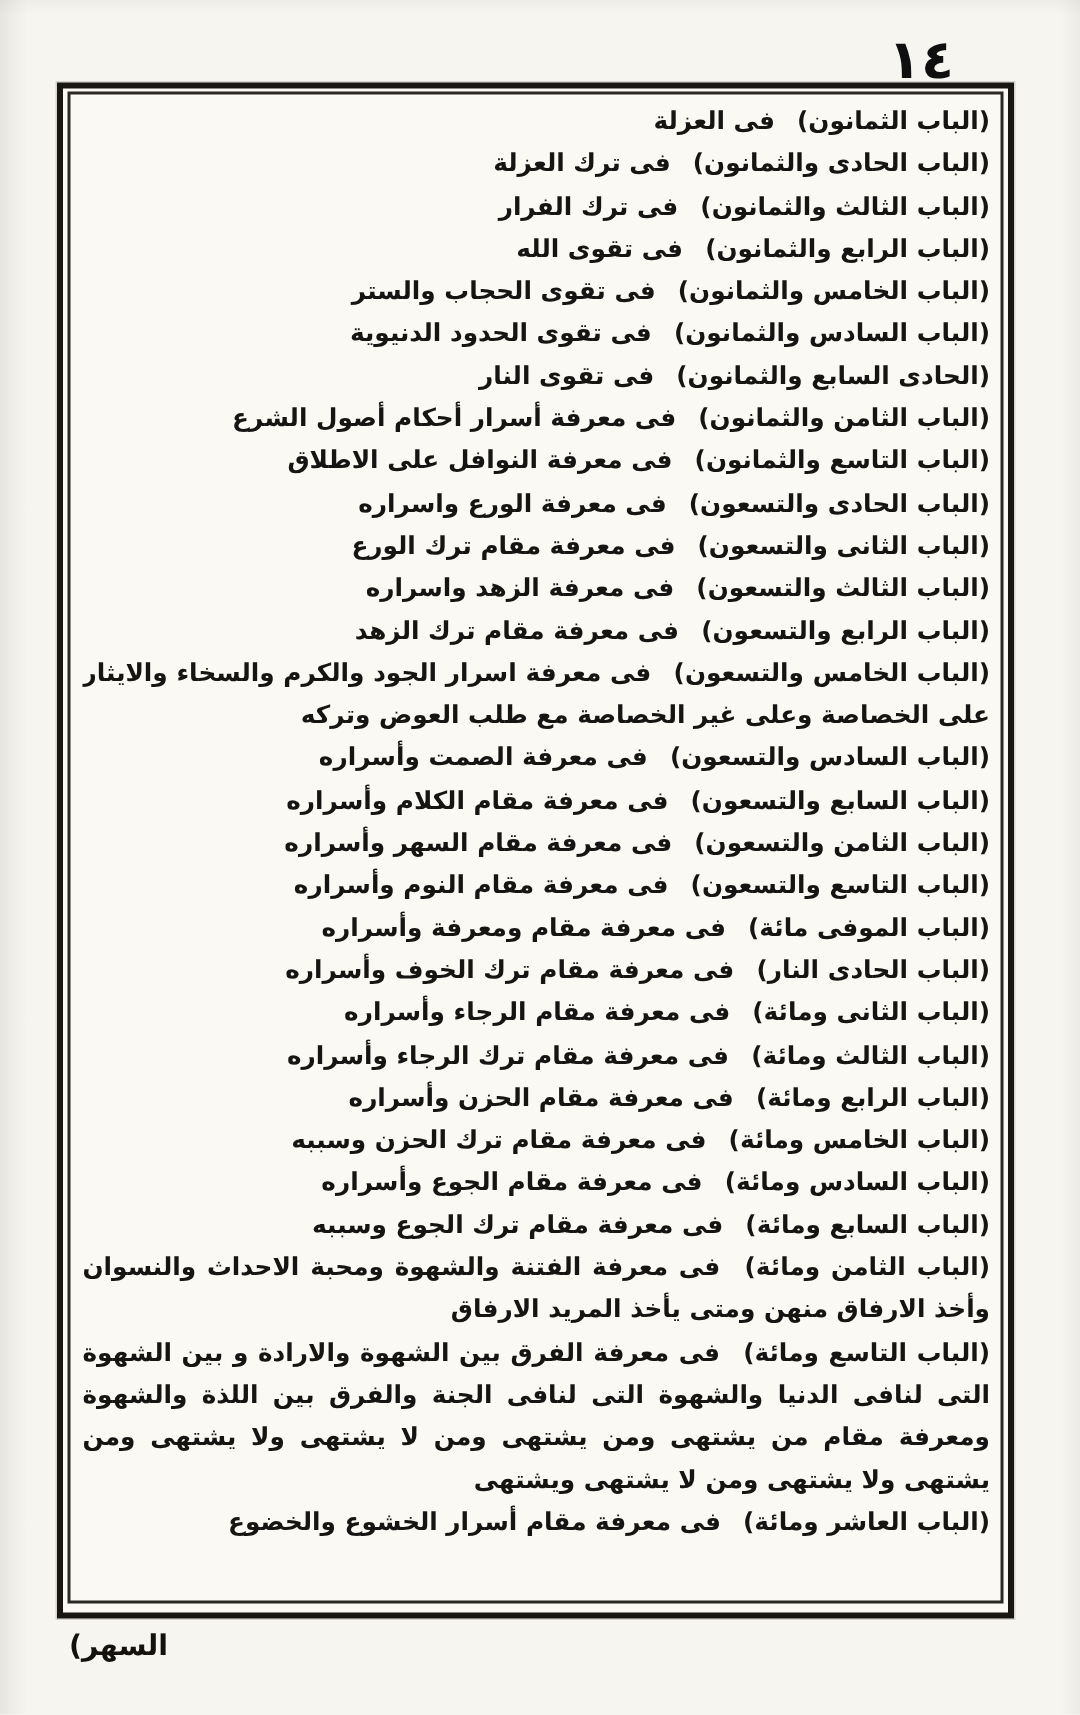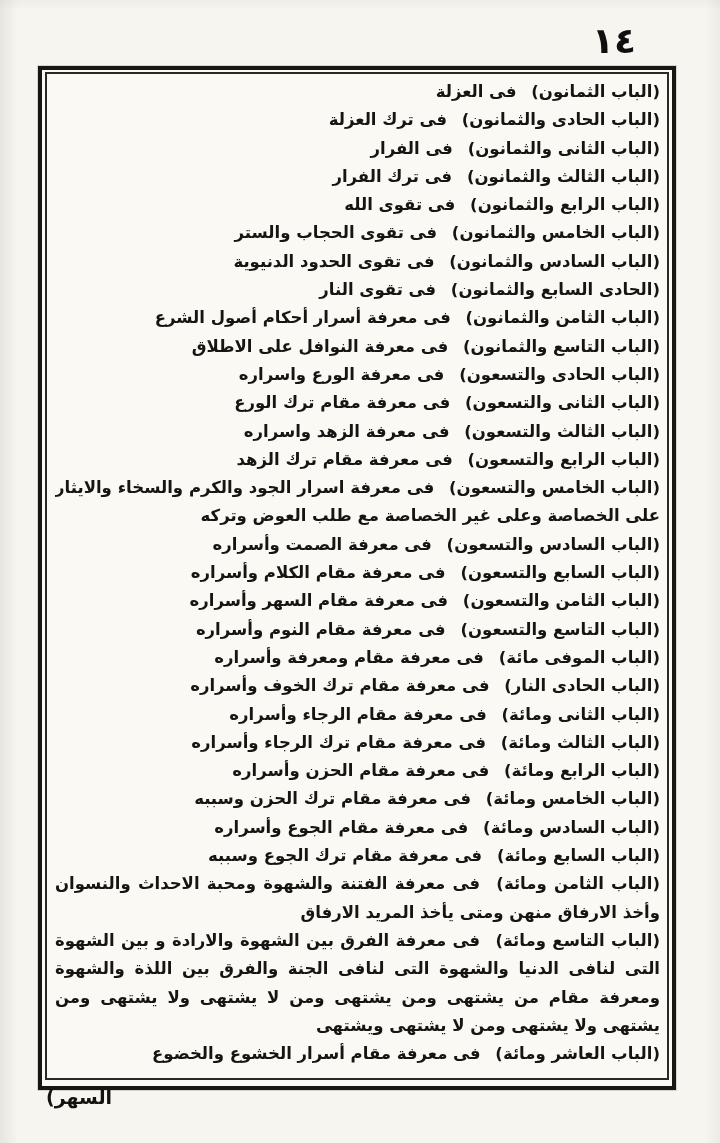--- a/index.html
+++ b/index.html
@@ -18,21 +18,20 @@
   }
   .page-number{
     position:absolute;top:20px;left:590px;width:48px;
     text-align:center;font-size:36px;font-weight:bold;color:#0f0f0f;
     direction:rtl;
   }
   .frame{
     position:absolute;left:38px;top:55px;width:638px;height:1024px;
     box-sizing:border-box;border:4px solid #181513;background:#faf9f4;
     box-shadow:0 0 0 1px rgba(40,35,30,.15);
-    margin-top:11px;
   }
   .frame-inner{
     position:absolute;left:3px;top:2px;right:3px;bottom:6px;
     border:2px solid #2b2825;
   }
   .toc{
     position:absolute;left:8px;top:4px;right:7px;bottom:4px;
     direction:rtl;text-align:right;
     font-size:16.5px;font-weight:bold;line-height:28.3px;color:#171513;
     overflow:hidden;
@@ -49,21 +48,20 @@
 
 <div class="scan-edge"></div>
 
 <div class="page-number">١٤</div>
 
 <div class="frame">
   <div class="frame-inner">
     <div class="toc">
         <div class="entry"><span class="entry-num">(الباب الثمانون)</span> <span class="entry-subject">فى العزلة</span></div>
         <div class="entry"><span class="entry-num">(الباب الحادى والثمانون)</span> <span class="entry-subject">فى ترك العزلة</span></div>
-        <div class="entry"><span class="entry-num">(الباب الثانى والثمانون)</span> <span class="entry-subject">فى الفرار</span></div>
         <div class="entry"><span class="entry-num">(الباب الثالث والثمانون)</span> <span class="entry-subject">فى ترك الفرار</span></div>
         <div class="entry"><span class="entry-num">(الباب الرابع والثمانون)</span> <span class="entry-subject">فى تقوى الله</span></div>
         <div class="entry"><span class="entry-num">(الباب الخامس والثمانون)</span> <span class="entry-subject">فى تقوى الحجاب والستر</span></div>
         <div class="entry"><span class="entry-num">(الباب السادس والثمانون)</span> <span class="entry-subject">فى تقوى الحدود الدنيوية</span></div>
         <div class="entry"><span class="entry-num">(الحادى السابع والثمانون)</span> <span class="entry-subject">فى تقوى النار</span></div>
         <div class="entry"><span class="entry-num">(الباب الثامن والثمانون)</span> <span class="entry-subject">فى معرفة أسرار أحكام أصول الشرع</span></div>
         <div class="entry"><span class="entry-num">(الباب التاسع والثمانون)</span> <span class="entry-subject">فى معرفة النوافل على الاطلاق</span></div>
         <div class="entry"><span class="entry-num">(الباب الحادى والتسعون)</span> <span class="entry-subject">فى معرفة الورع واسراره</span></div>
         <div class="entry"><span class="entry-num">(الباب الثانى والتسعون)</span> <span class="entry-subject">فى معرفة مقام ترك الورع</span></div>
         <div class="entry"><span class="entry-num">(الباب الثالث والتسعون)</span> <span class="entry-subject">فى معرفة الزهد واسراره</span></div>

